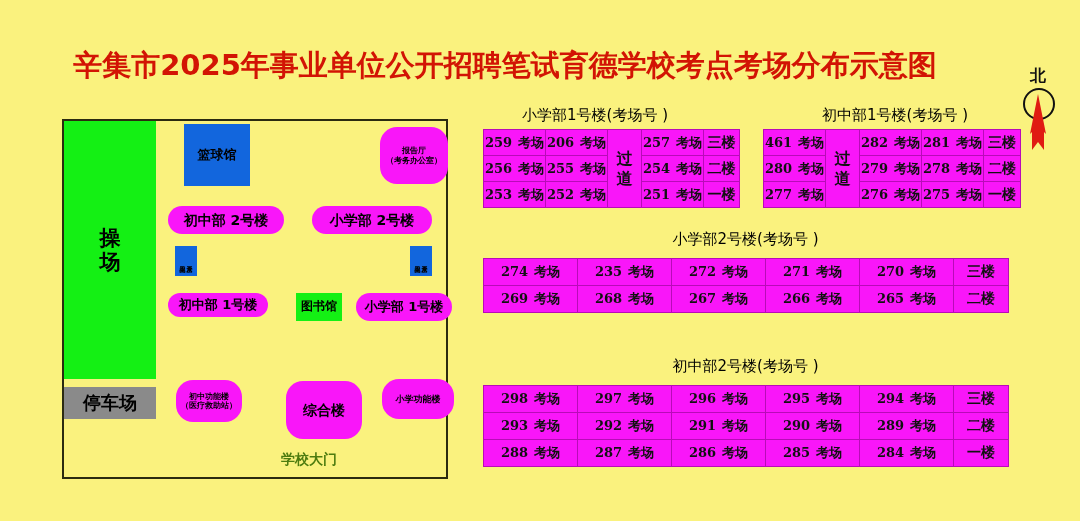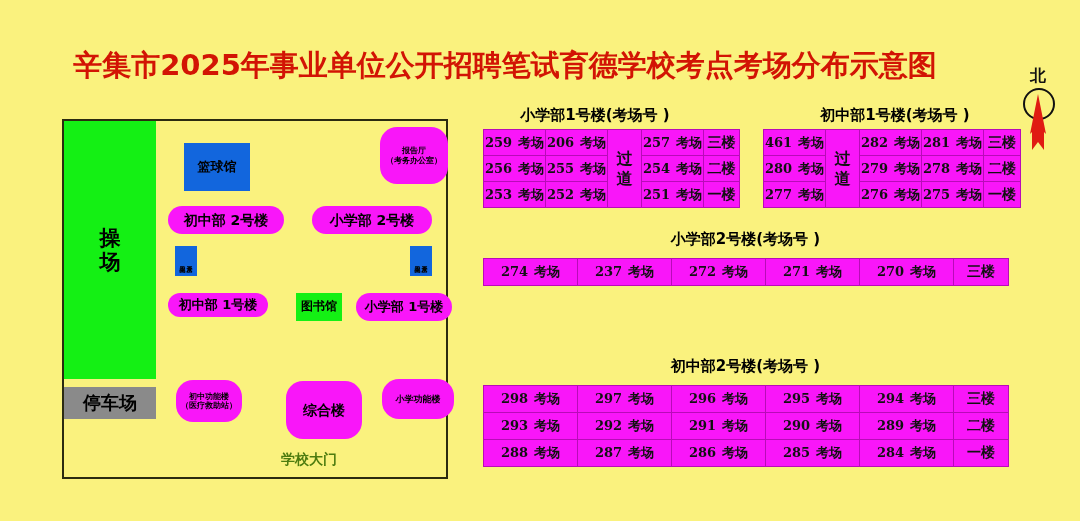--- a/index.html
+++ b/index.html
@@ -44,21 +44,21 @@
     font-family:"DejaVu Sans","Liberation Sans",sans-serif;
   }
   .m-green{background:#14f014;}
   .m-blue{background:#1266dd;}
   .m-mag{background:#f916f9;border-radius:17px;}
   .m-gray{background:#8a8a8a;}
   .b-blue{background:#1266dd;color:#000;}
 
   .playground{left:0px;top:0px;width:92px;height:258px;font-size:21px;}
   .playground span{display:block;}
-  .gym{left:120px;top:22px;width:66px;height:48px;font-size:13px;}
+  .gym{left:120px;top:3px;width:66px;height:62px;font-size:13px;}
   .hall{left:316px;top:6px;width:68px;height:57px;font-size:8px;}
   .mid2{left:104px;top:85px;width:116px;height:28px;font-size:14px;}
   .pri2{left:248px;top:85px;width:120px;height:28px;font-size:14px;}
   .wc1{left:111px;top:125px;width:22px;height:30px;font-size:6px;}
   .wc2{left:346px;top:125px;width:22px;height:30px;font-size:6px;}
   .mid1{left:104px;top:172px;width:100px;height:24px;font-size:13px;}
   .lib{left:232px;top:172px;width:46px;height:28px;font-size:12px;}
   .pri1{left:292px;top:172px;width:96px;height:28px;font-size:13px;}
   .park{left:0px;top:266px;width:92px;height:32px;font-size:18px;}
   .midfn{left:112px;top:259px;width:66px;height:42px;font-size:8px;}
@@ -69,21 +69,21 @@
     font-size:14px;font-weight:bold;color:#4d7c0f;
   }
 
   
   .vstack{display:flex;flex-direction:row;gap:1px;align-items:center;justify-content:center;height:100%;}
   .vtxt{writing-mode:vertical-rl;text-orientation:upright;font-size:6px;font-weight:bold;line-height:1;color:#000;}
 
   
   .tbl-title{
     position:absolute;text-align:center;
-    font-size:15px;font-weight:bold;color:#000;white-space:nowrap;
+    font-size:15px;font-weight:normal;color:#000;white-space:nowrap;
     font-family:"DejaVu Sans","Liberation Sans",sans-serif;
   }
   table.rooms{
     position:absolute;border-collapse:collapse;background:#f916f9;
     table-layout:fixed;
   }
   table.rooms td{
     border:1px solid #b80bb8;
     color:#111;font-weight:bold;
     text-align:center;vertical-align:middle;
@@ -254,25 +254,33 @@
           <col style="width: 94px;">
           <col style="width: 94px;">
           <col style="width: 94px;">
           <col style="width: 94px;">
           <col style="width: 94px;">
           <col style="width: 55px;">
         </colgroup>
         <tbody>
           <tr>
             <td class="room"><span class="num">274</span><span>考场</span></td>
-            <td class="room"><span class="num">237</span><span>考场</span></td>
+            <td class="room"><span class="num">235</span><span>考场</span></td>
             <td class="room"><span class="num">272</span><span>考场</span></td>
             <td class="room"><span class="num">271</span><span>考场</span></td>
             <td class="room"><span class="num">270</span><span>考场</span></td>
             <td class="floor">三楼</td>
+          </tr>
+          <tr>
+            <td class="room"><span class="num">269</span><span>考场</span></td>
+            <td class="room"><span class="num">268</span><span>考场</span></td>
+            <td class="room"><span class="num">267</span><span>考场</span></td>
+            <td class="room"><span class="num">266</span><span>考场</span></td>
+            <td class="room"><span class="num">265</span><span>考场</span></td>
+            <td class="floor">二楼</td>
           </tr>
         </tbody>
       </table>
       <div class="tbl-title" style="left: 483px; top: 357px; width: 525px;">初中部2号楼(考场号 )</div>
       <table class="rooms t-big" style="left: 483px; top: 385px; width: 525px;">
         <colgroup>
           <col style="width: 94px;">
           <col style="width: 94px;">
           <col style="width: 94px;">
           <col style="width: 94px;">

